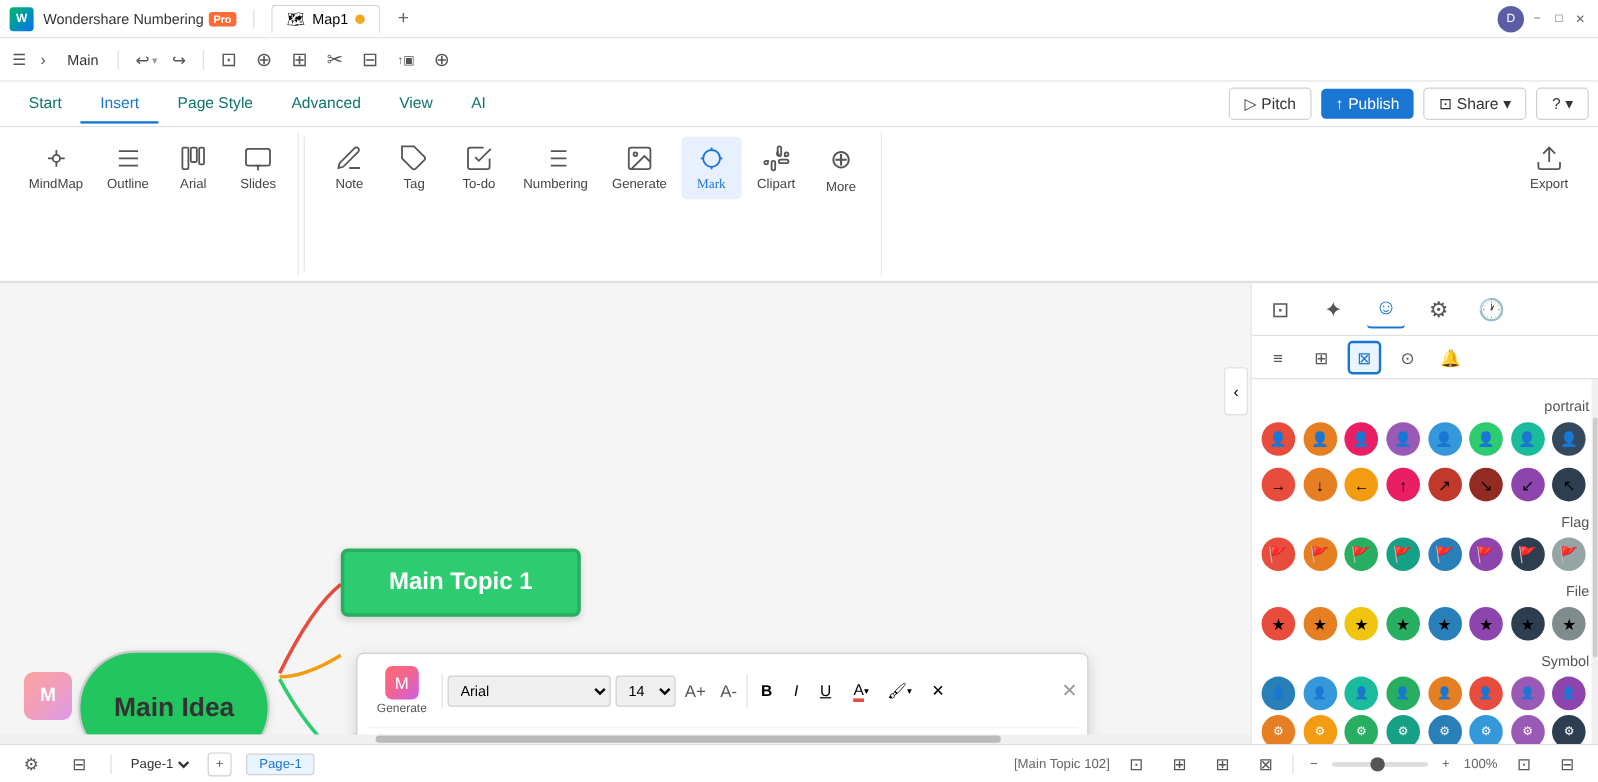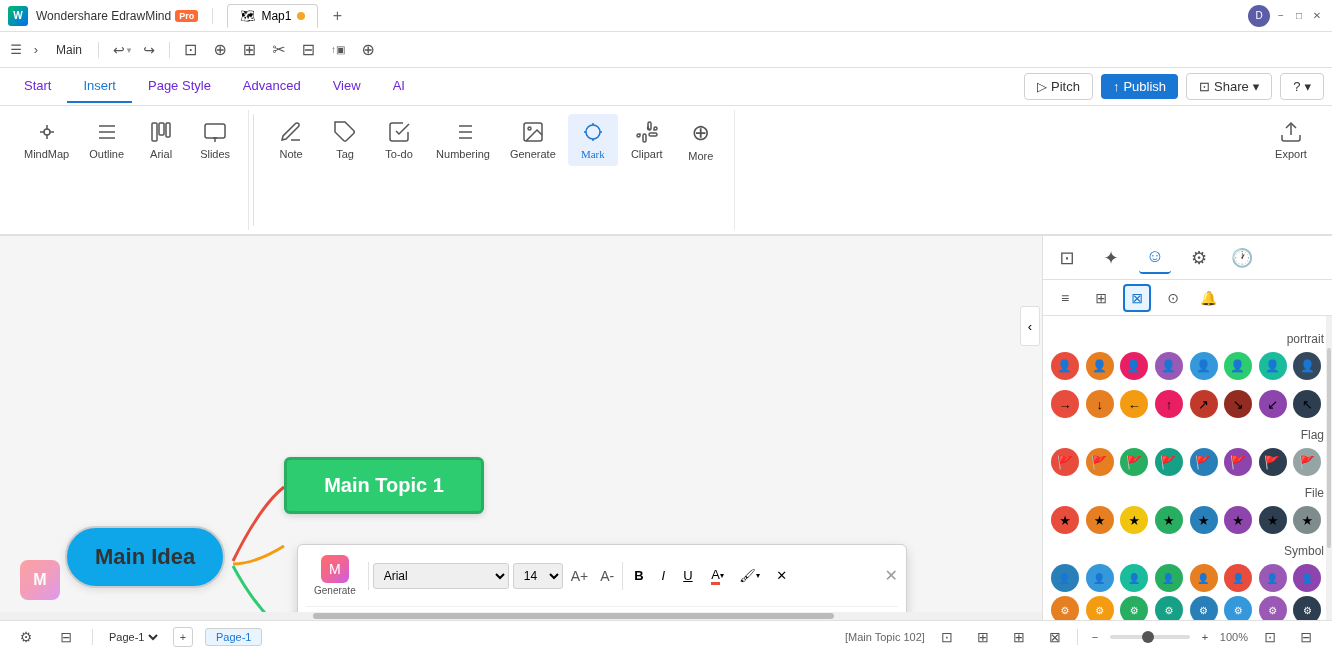--- a/index.html
+++ b/index.html
@@ -33,37 +33,37 @@
     .ribbon-group:last-child { border-right: none; }
     .ribbon-group-items { display: flex; align-items: flex-start; gap: 4px; flex: 1; }
     .ribbon-btn { display: flex; flex-direction: column; align-items: center; justify-content: center; padding: 6px 8px; cursor: pointer; border-radius: 4px; min-width: 50px; gap: 4px; }
     .ribbon-btn.active { background: #e8f4ff; font-family: Liberation Serif, serif; }
     .ribbon-btn svg { width: 24px; height: 24px; }
     .ribbon-btn-label { font-size: 11px; color: #444; white-space: nowrap; }
     .ribbon-divider { width: 1px; background: #e0e0e0; margin: 4px 0; align-self: stretch; }
 
     
     .tab-bar { display: flex; align-items: center; height: 38px; background: #fff; border-bottom: 1px solid #e0e0e0; padding: 0 8px; gap: 0; }
-    .nav-tab { padding: 8px 16px; font-size: 13px; color: #6d28d9; cursor: pointer; border-bottom: 2px solid transparent; }
+    .nav-tab { padding: 8px 16px; font-size: 13px; color: #0f766e; cursor: pointer; border-bottom: 2px solid transparent; }
     .nav-tab.active { color: #1976d2; border-bottom-color: #1976d2; font-weight: 500; }
     .tab-spacer { flex: 1; }
     .tab-right-actions { display: flex; align-items: center; gap: 8px; }
     .action-btn { display: flex; align-items: center; gap: 4px; padding: 5px 12px; border-radius: 4px; font-size: 13px; cursor: pointer; border: none; }
     .pitch-btn { background: #fff; border: 1px solid #d0d0d0; color: #333; }
     .publish-btn { background: #1976d2; color: white; }
     .share-btn { background: #fff; border: 1px solid #d0d0d0; color: #333; }
 
     
     .main-layout { display: flex; flex: 1; overflow: hidden; }
 
     
     .canvas { flex: 1; background: #f5f5f5; position: relative; overflow: hidden; }
 
     
-    .main-idea-node { position: absolute; left: 65px; top: 290px; background: #0ea5e9; border: 2px solid #ccc; border-radius: 50px; padding: 16px 28px; font-size: 22px; font-weight: bold; color: #333; white-space: nowrap; box-shadow: 0 2px 8px rgba(0,0,0,0.1); }
+    .main-idea-node { position: absolute; left: 65px; top: 306px; background: #22c55e; border: 2px solid #ccc; border-radius: 50px; padding: 33px 28px; font-size: 22px; font-weight: bold; color: #333; white-space: nowrap; box-shadow: 0 2px 8px rgba(0,0,0,0.1); }
     .topic1-node { position: absolute; left: 284px; top: 221px; background: #2ecc71; border: 3px solid #27ae60; border-radius: 6px; padding: 14px 20px; font-size: 20px; font-weight: bold; color: white; min-width: 200px; text-align: center; box-shadow: 0 2px 6px rgba(0,0,0,0.15); }
     .topic3-node { position: absolute; left: 291px; top: 376px; background: #e91e8c; border-radius: 6px; padding: 12px 20px; font-size: 20px; font-weight: bold; color: white; min-width: 165px; text-align: center; box-shadow: 0 2px 6px rgba(0,0,0,0.15); }
 
     
     .connector-svg { position: absolute; top: 0; left: 0; width: 100%; height: 100%; pointer-events: none; }
 
     
     .floating-toolbar { position: absolute; left: 297px; top: 308px; background: white; border: 1px solid #d0d0d0; border-radius: 6px; box-shadow: 0 4px 12px rgba(0,0,0,0.15); padding: 6px 8px; display: flex; flex-direction: column; gap: 6px; width: 610px; }
     .toolbar-close { margin-left: auto; color: #999; cursor: pointer; font-size: 16px; }
     .generate-btn { display: flex; flex-direction: column; align-items: center; gap: 2px; padding: 4px 8px; cursor: pointer; }
@@ -117,21 +117,21 @@
     
     .canvas-scrollbar { position: absolute; bottom: 0; left: 0; right: 0; height: 8px; background: #f0f0f0; }
     .canvas-scrollbar-thumb { position: absolute; left: 30%; width: 50%; height: 6px; top: 1px; background: #bbb; border-radius: 3px; }
   </style>
 </head>
 <body>
 
 <div class="title-bar">
   <div class="title-bar-logo">W</div>
   <div class="title-bar-app">
-    <span>Wondershare EdrawMind</span>
+    <span>Wondershare Numbering</span>
     <span class="pro-badge">Pro</span>
   </div>
   <div style="width:1px;height:16px;background:#ddd;margin:0 6px;"></div>
   <div class="tab-item active">
     <span>🗺</span>
     <span>Map1</span>
     <div class="tab-dot"></div>
   </div>
   <div class="add-tab">+</div>
   <div class="title-bar-spacer"></div>

